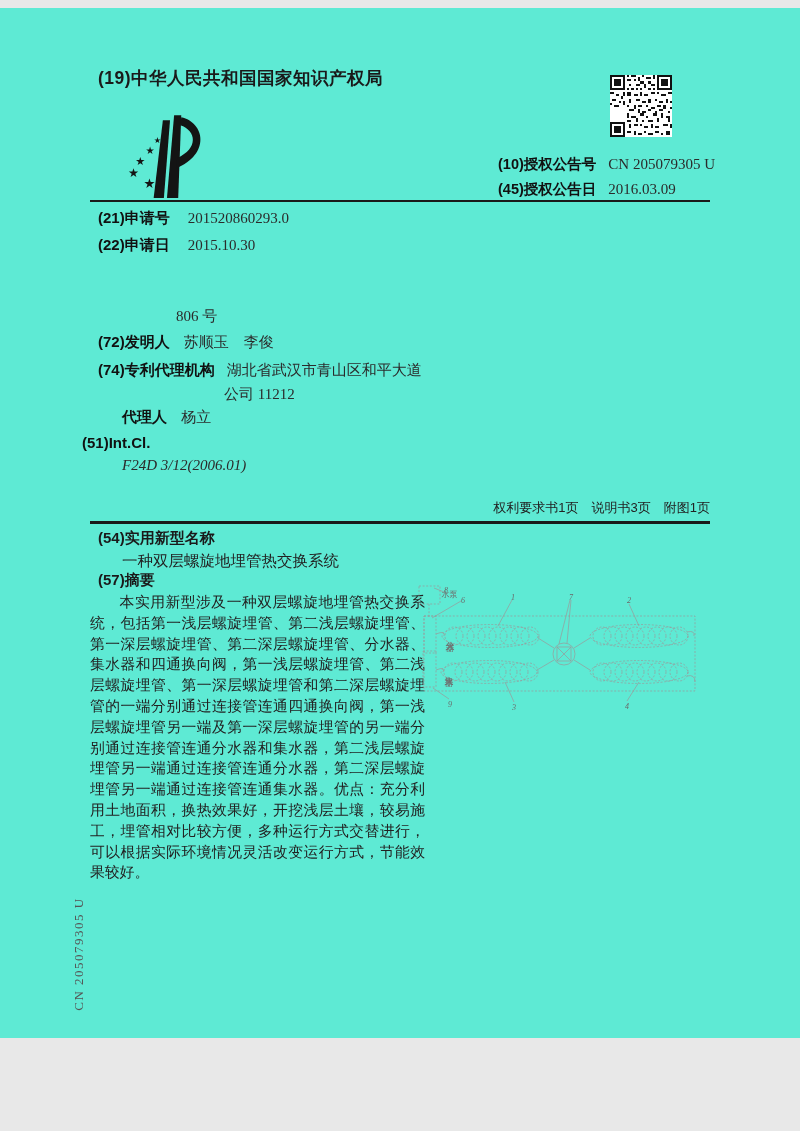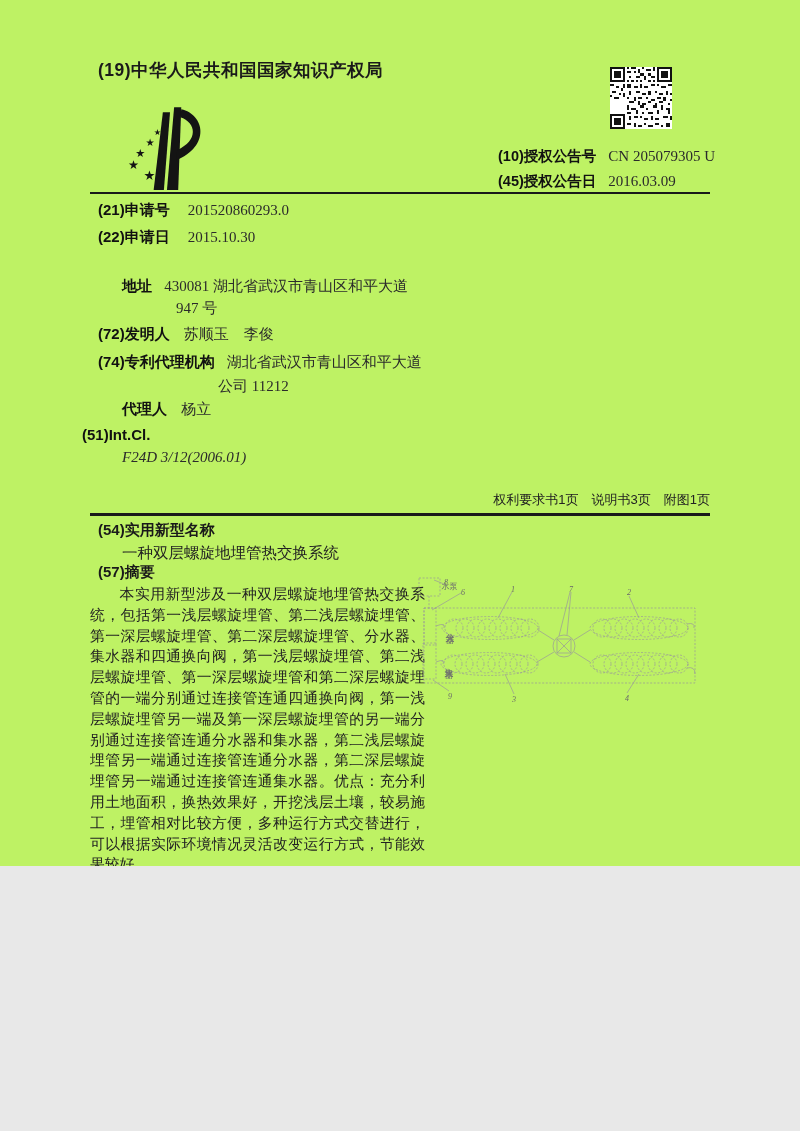--- a/index.html
+++ b/index.html
@@ -1,18 +1,18 @@
 <!DOCTYPE html>
 <html><head>
 <meta charset="utf-8">
 <style>
   html,body{margin:0;padding:0;background:#e8e8e8;}
   #canvas{
-    position:relative;width:800px;height:866px;margin:0 auto;
-    background:#bef264;overflow:hidden;
+    position:relative;width:800px;height:1030px;margin:8px auto;
+    background:#5eead4;overflow:hidden;
     font-family:"Liberation Sans","DejaVu Sans",sans-serif;
     color:#1a1a1a;
   }
   .abs{position:absolute;}
   .lbl{font-weight:bold;color:#111;}
   .val{font-family:"Liberation Serif","DejaVu Serif",serif;color:#2b2b2b;}
   .office{font-size:17.5px;font-weight:bold;letter-spacing:0.5px;}
   .doctype{font-size:27px;font-weight:bold;letter-spacing:1px;}
   .pubrow{font-size:14.5px;}
   .rule{background:#1a1a1a;}
@@ -97,34 +97,30 @@
   <div class="abs rule" style="left:90px;top:192px;width:620px;height:2px;"></div>
 
   <div class="abs bibrow" style="left:98px;top:201px;">
     <span class="lbl">(21)申请号</span>
     <span class="val" style="margin-left:14px;">201520860293.0</span>
   </div>
   <div class="abs bibrow" style="left:98px;top:228px;">
     <span class="lbl">(22)申请日</span>
     <span class="val" style="margin-left:14px;">2015.10.30</span>
   </div>
-  <div class="abs bibrow" style="left:122px;top:277px;">
-    <span class="lbl">地址</span>
-    <span class="val" style="margin-left:8px;">430081 湖北省武汉市青山区和平大道</span>
-  </div>
-  <div class="abs bibrow val" style="left:176px;top:299px;">947 号</div>
+  <div class="abs bibrow val" style="left:176px;top:299px;">806 号</div>
   <div class="abs bibrow" style="left:98px;top:325px;">
     <span class="lbl">(72)发明人</span>
     <span class="val" style="margin-left:10px;">苏顺玉　李俊</span>
   </div>
   <div class="abs bibrow" style="left:98px;top:353px;">
     <span class="lbl">(74)专利代理机构</span>
     <span class="val" style="margin-left:8px;">湖北省武汉市青山区和平大道</span>
   </div>
-  <div class="abs bibrow val" style="left:218px;top:377px;">公司 11212</div>
+  <div class="abs bibrow val" style="left:224px;top:377px;">公司 11212</div>
   <div class="abs bibrow" style="left:122px;top:400px;">
     <span class="lbl">代理人</span>
     <span class="val" style="margin-left:10px;">杨立</span>
   </div>
   <div class="abs bibrow lbl" style="left:82px;top:426px;text-align:center;">(51)Int.Cl.</div>
   <div class="abs bibrow val" style="left:122px;top:449px;font-style:italic;">F24D 3/12(2006.01)</div>
 
   <div class="abs pag" style="right:90px;top:491px;">权利要求书1页　说明书3页　附图1页</div>
 
   <div class="abs rule" style="left:90px;top:513px;width:620px;height:3px;"></div>

